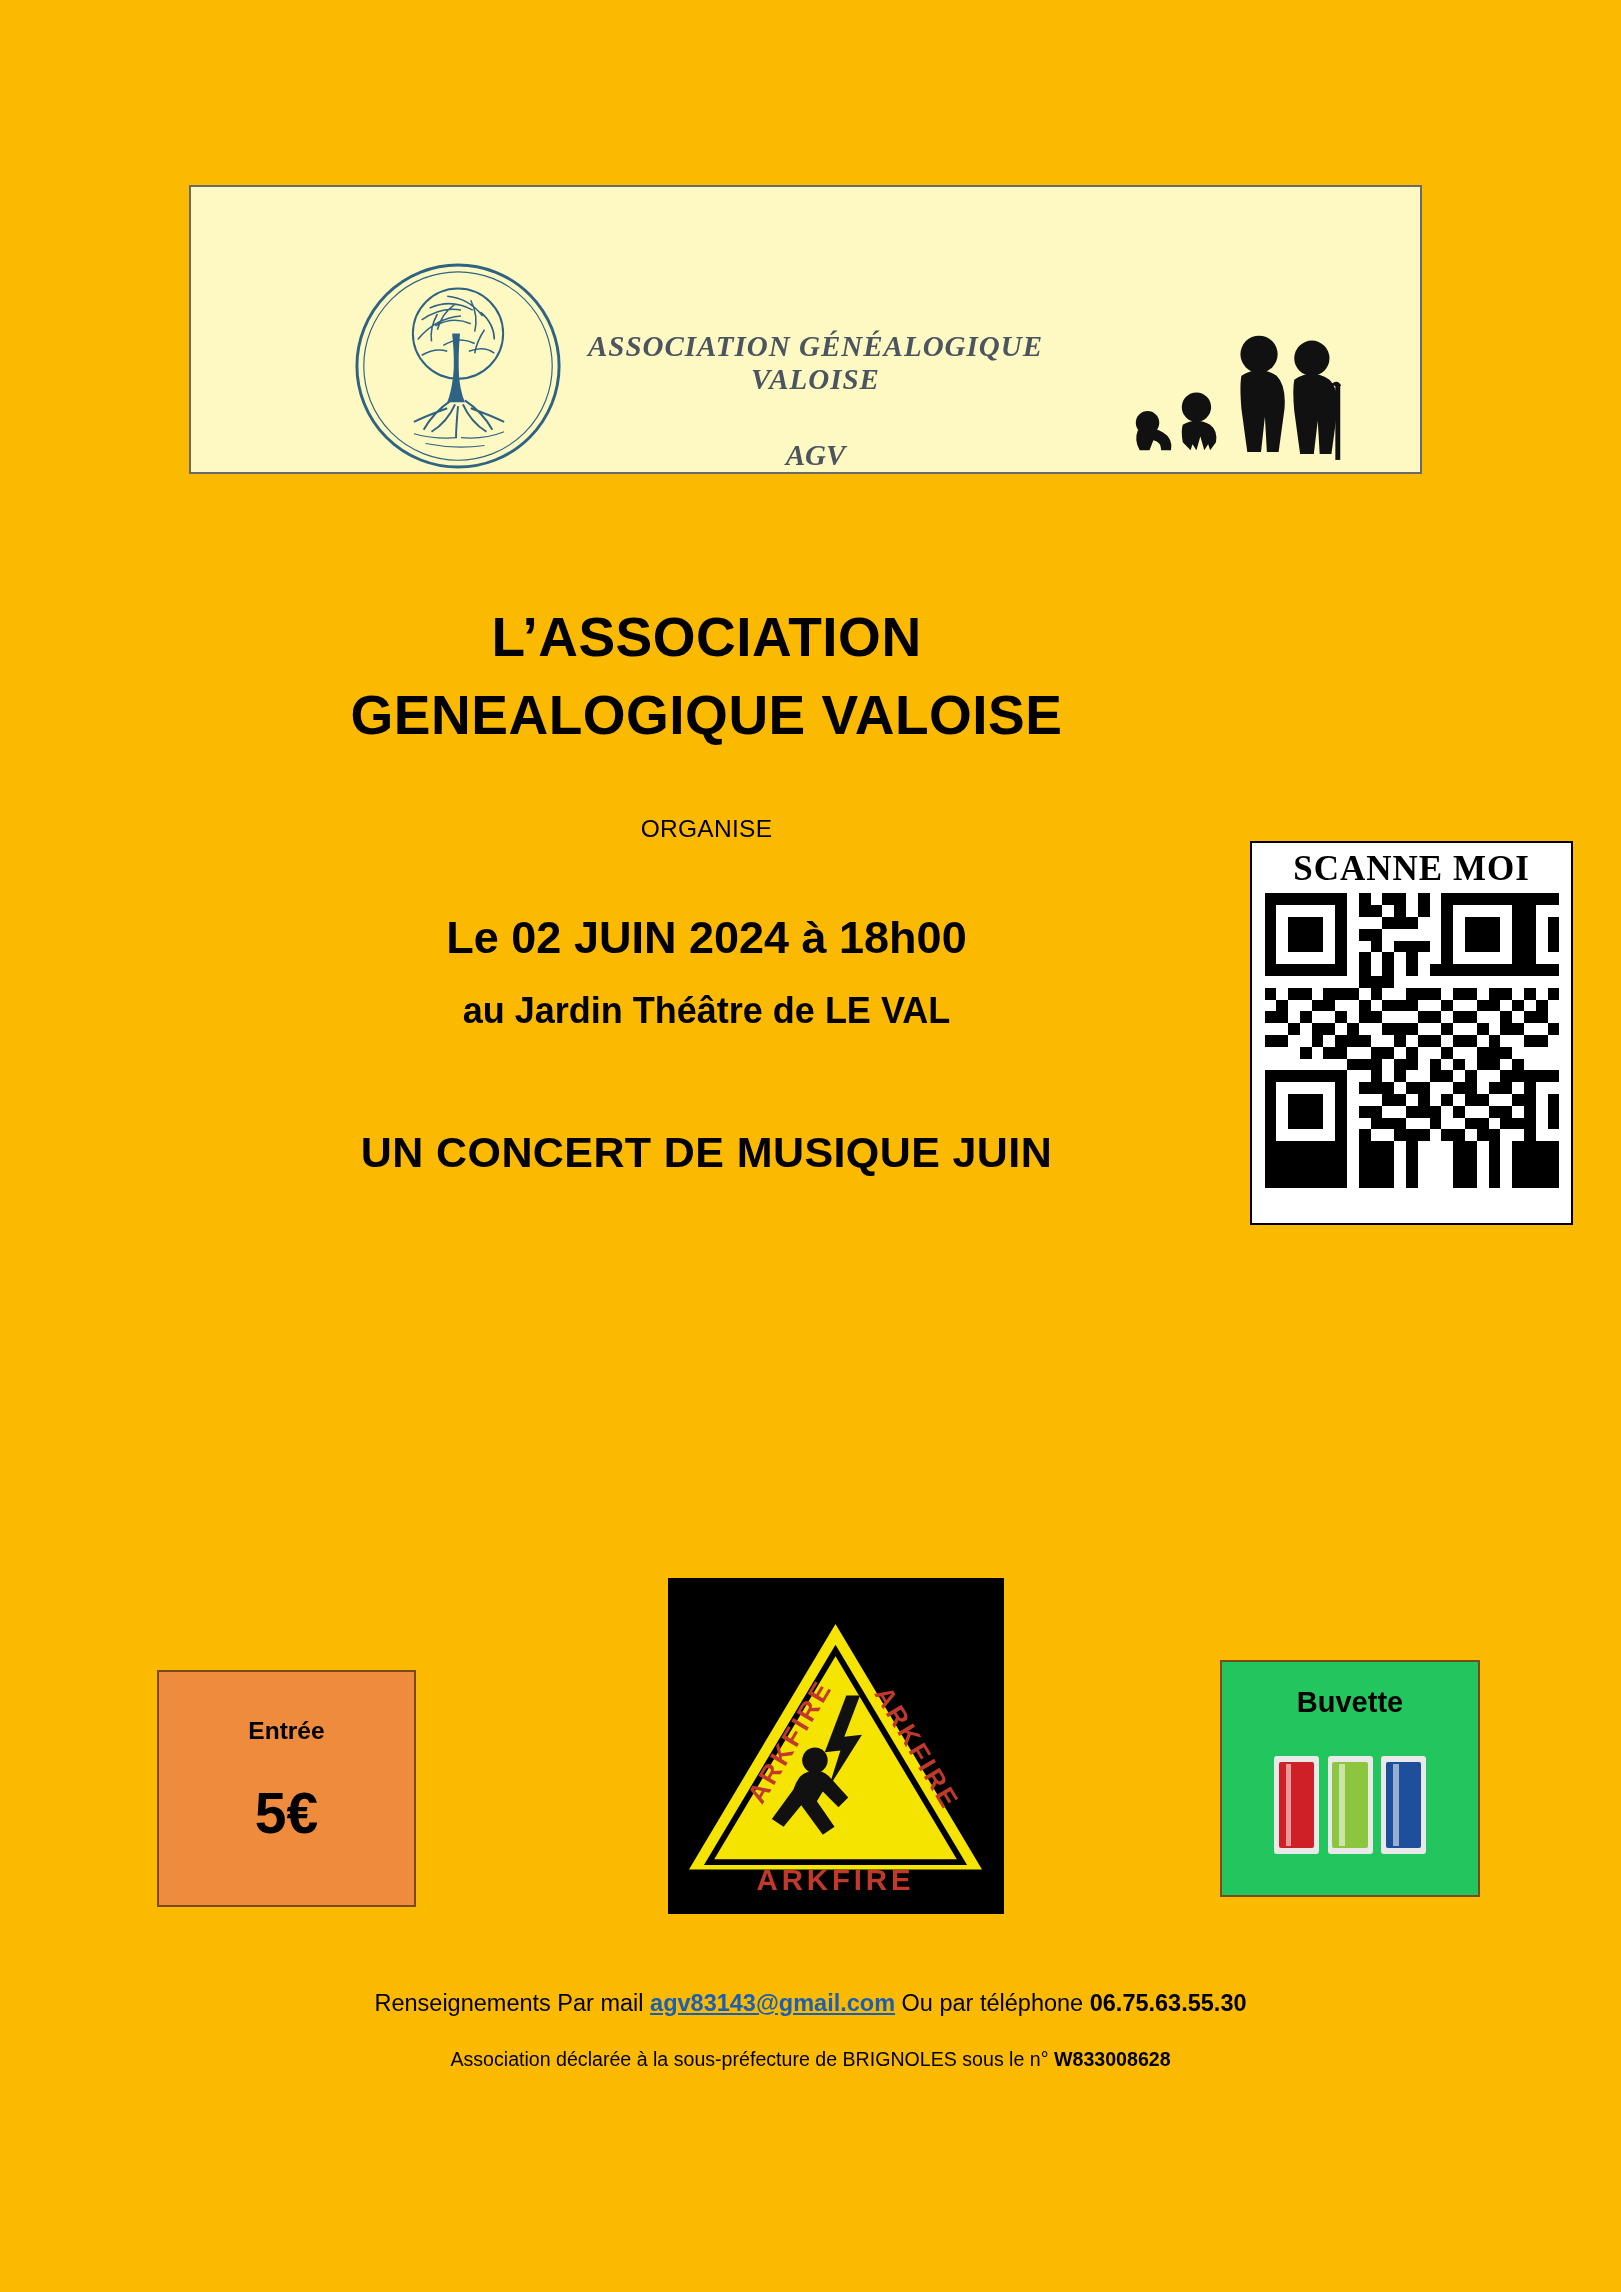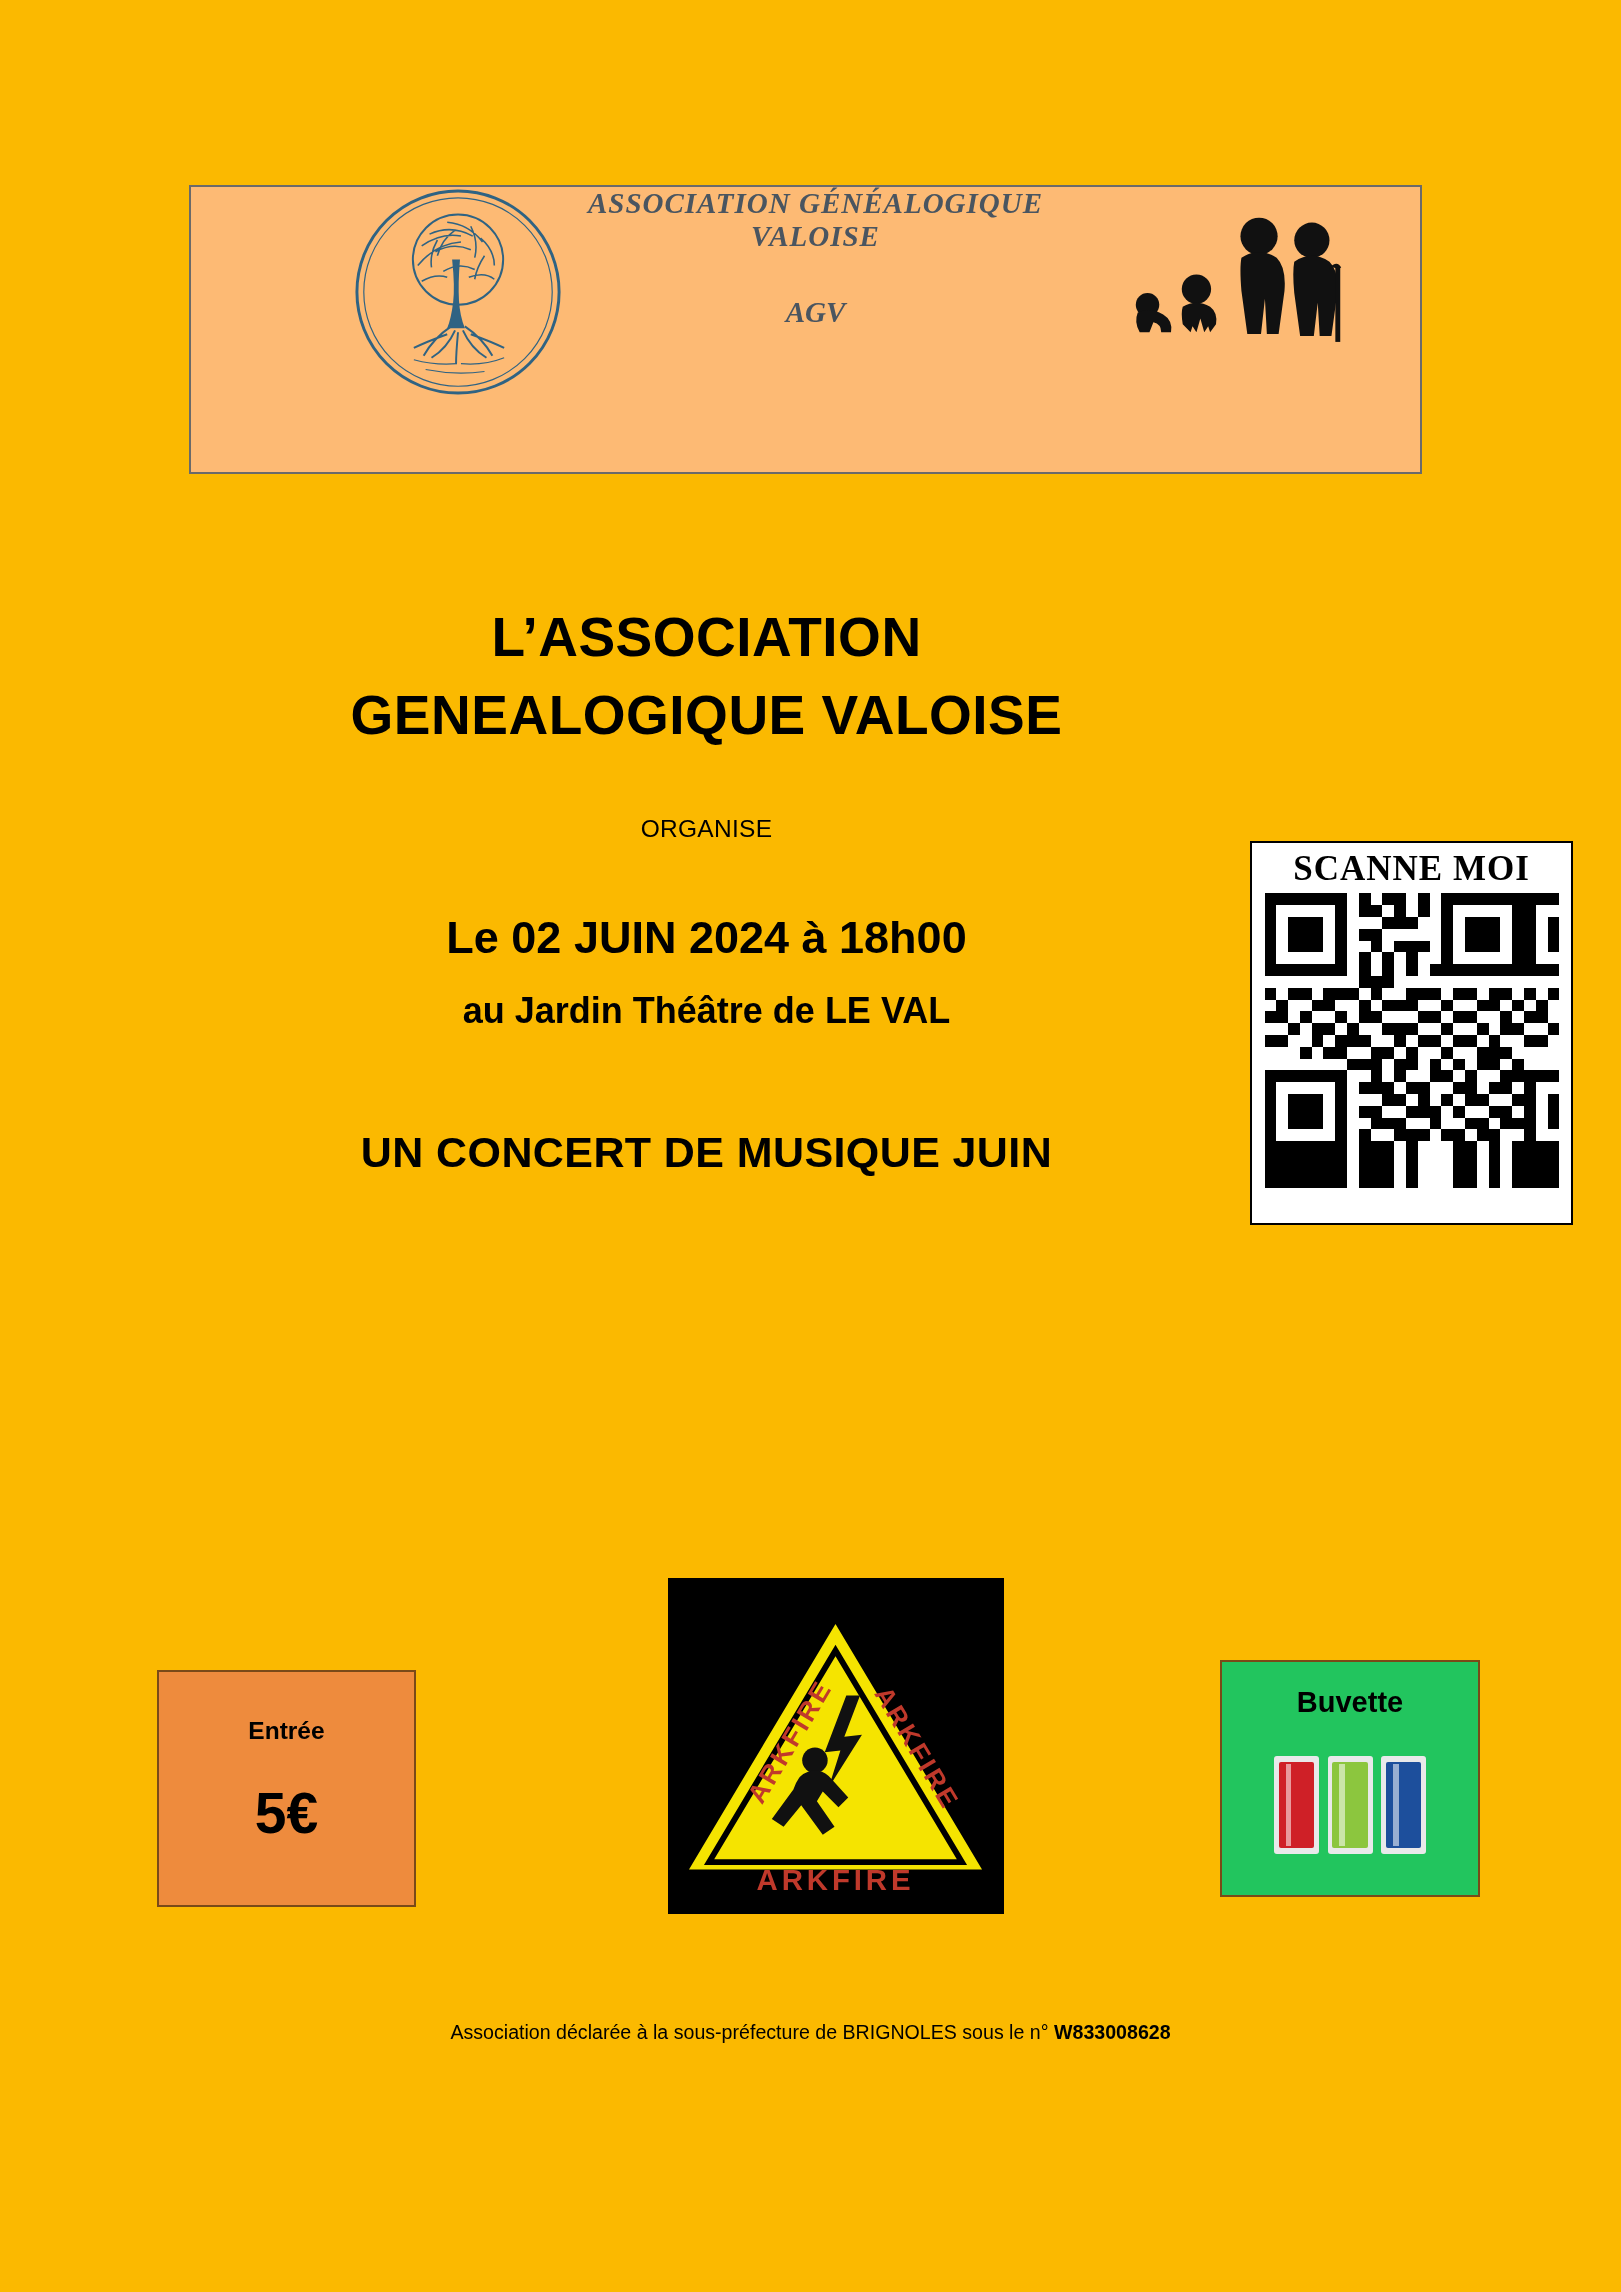--- a/index.html
+++ b/index.html
@@ -16,25 +16,25 @@
     overflow: hidden;
   }
 
   
   .logo-band {
     position: absolute;
     left: 189px;
     top: 185px;
     width: 1233px;
     height: 289px;
-    background: #fdba74;
+    background: #fef9c3;
     border: 2px solid #6a6a6a;
     box-sizing: border-box;
     display: flex;
-    align-items: flex-start;
+    align-items: flex-end;
   }
   .logo-emblem {
     width: 211px;
     height: 211px;
     margin-left: 162px;
     flex: 0 0 auto;
     position: relative;
   }
   .logo-emblem svg { display: block; }
   .logo-text {
@@ -963,17 +963,20 @@
         <div class="gloss"></div>
       </div>
     <div class="can blue">
         <div class="body"></div>
         <div class="gloss"></div>
       </div>
   </div>
 </div>
 
 <div class="footer">
+  <div class="foot-contact">
+    <span>Renseignements Par mail </span><a class="mail" href="#">agv83143@gmail.com</a><span> Ou par téléphone </span><span class="tel">06.75.63.55.30</span>
+  </div>
   <div class="foot-legal">
     <span>Association déclarée à la sous-préfecture de BRIGNOLES sous le n° </span><span class="num">W833008628</span>
   </div>
 </div>
 
 
 </body></html>

